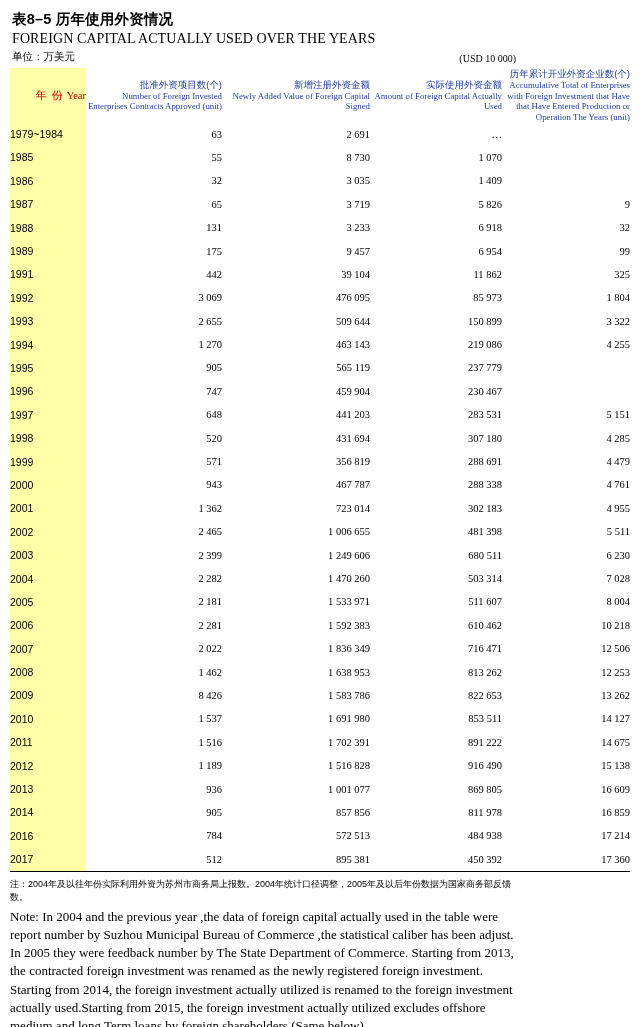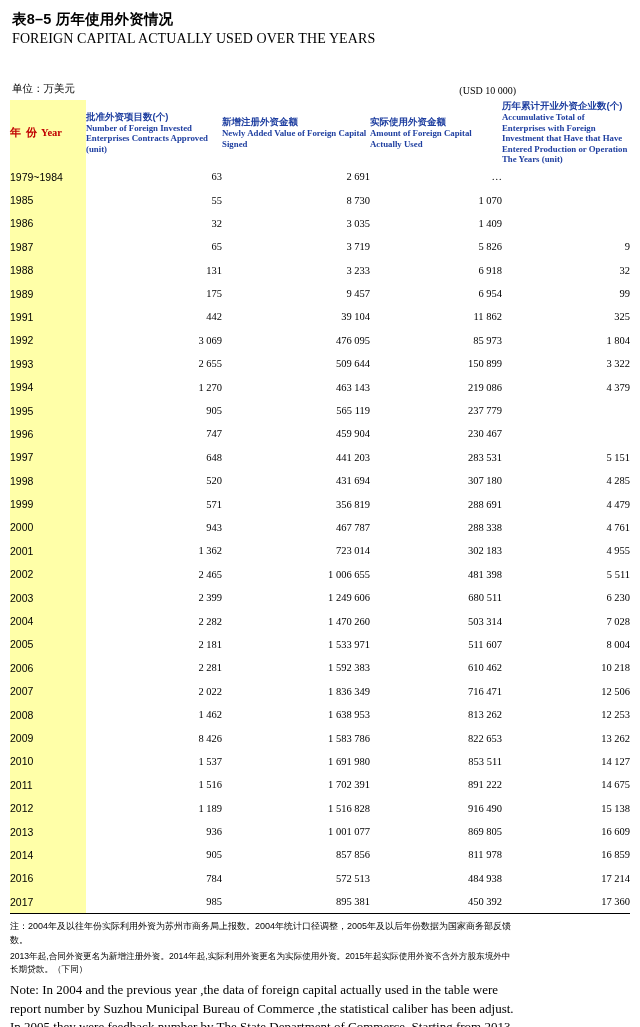--- a/index.html
+++ b/index.html
@@ -34,42 +34,41 @@
   }
   .unit-row {
     display: flex;
     justify-content: space-between;
     align-items: flex-end;
     font-size: 10.5px;
     margin: 2px 2px 4px 2px;
   }
   .unit-left {
     font-family: "Liberation Sans", sans-serif;
-    margin-top: 32px;
   }
   .unit-right {
     font-family: "Liberation Serif", serif;
     font-size: 10px;
   }
   table.data {
     width: 620px;
     border-collapse: collapse;
     table-layout: fixed;
   }
   table.data th, table.data td {
     border: 0;
     padding: 0;
   }
   .hdr-row th {
     border-top: 1.6px solid #000;
     border-bottom: 1.1px solid #000;
     vertical-align: middle;
-    text-align: left;
+    text-align: right;
     padding: 5px 4px 6px 4px;
-    font-weight: bold;
+    font-weight: normal;
     line-height: 1.18;
   }
   .hdr-year {
     background: #ffffa8;
     color: #c00000;
     font-size: 10.5px;
   }
   .hdr-year .cn {
     font-family: "Liberation Sans", sans-serif;
     font-size: 11px;
@@ -253,21 +252,21 @@
           <td class="num">2 655</td>
           <td class="num">509 644</td>
           <td class="num">150 899</td>
           <td class="num">3 322</td>
         </tr>
         <tr>
           <td class="year">1994</td>
           <td class="num">1 270</td>
           <td class="num">463 143</td>
           <td class="num">219 086</td>
-          <td class="num">4 379</td>
+          <td class="num">4 255</td>
         </tr>
         <tr>
           <td class="year">1995</td>
           <td class="num">905</td>
           <td class="num">565 119</td>
           <td class="num">237 779</td>
           <td class="num"></td>
         </tr>
         <tr>
           <td class="year">1996</td>
@@ -404,27 +403,26 @@
         </tr>
         <tr>
           <td class="year">2016</td>
           <td class="num">784</td>
           <td class="num">572 513</td>
           <td class="num">484 938</td>
           <td class="num">17 214</td>
         </tr>
         <tr>
           <td class="year">2017</td>
-          <td class="num">985</td>
+          <td class="num">512</td>
           <td class="num">895 381</td>
           <td class="num">450 392</td>
           <td class="num">17 360</td>
         </tr>
       </tbody>
   </table>
 
   <div class="notes">
     <div class="note-cn">注：2004年及以往年份实际利用外资为苏州市商务局上报数。2004年统计口径调整，2005年及以后年份数据为国家商务部反馈数。</div>
-    <div class="note-cn2">2013年起,合同外资更名为新增注册外资。2014年起,实际利用外资更名为实际使用外资。2015年起实际使用外资不含外方股东境外中长期贷款。（下同）</div>
     <div class="note-en">Note: In 2004 and the previous year ,the data of foreign capital actually used in the table were report number by Suzhou Municipal Bureau of Commerce ,the statistical caliber has been adjust. In 2005 they were feedback number by The State Department of Commerce. Starting from 2013, the contracted foreign investment was renamed as the newly registered foreign investment. Starting from 2014, the foreign investment actually utilized is renamed to the foreign investment actually used.Starting from 2015, the foreign investment actually utilized excludes offshore medium and long Term loans by foreign shareholders.(Same below)</div>
   </div>
 
 </div>
 
 </body></html>

